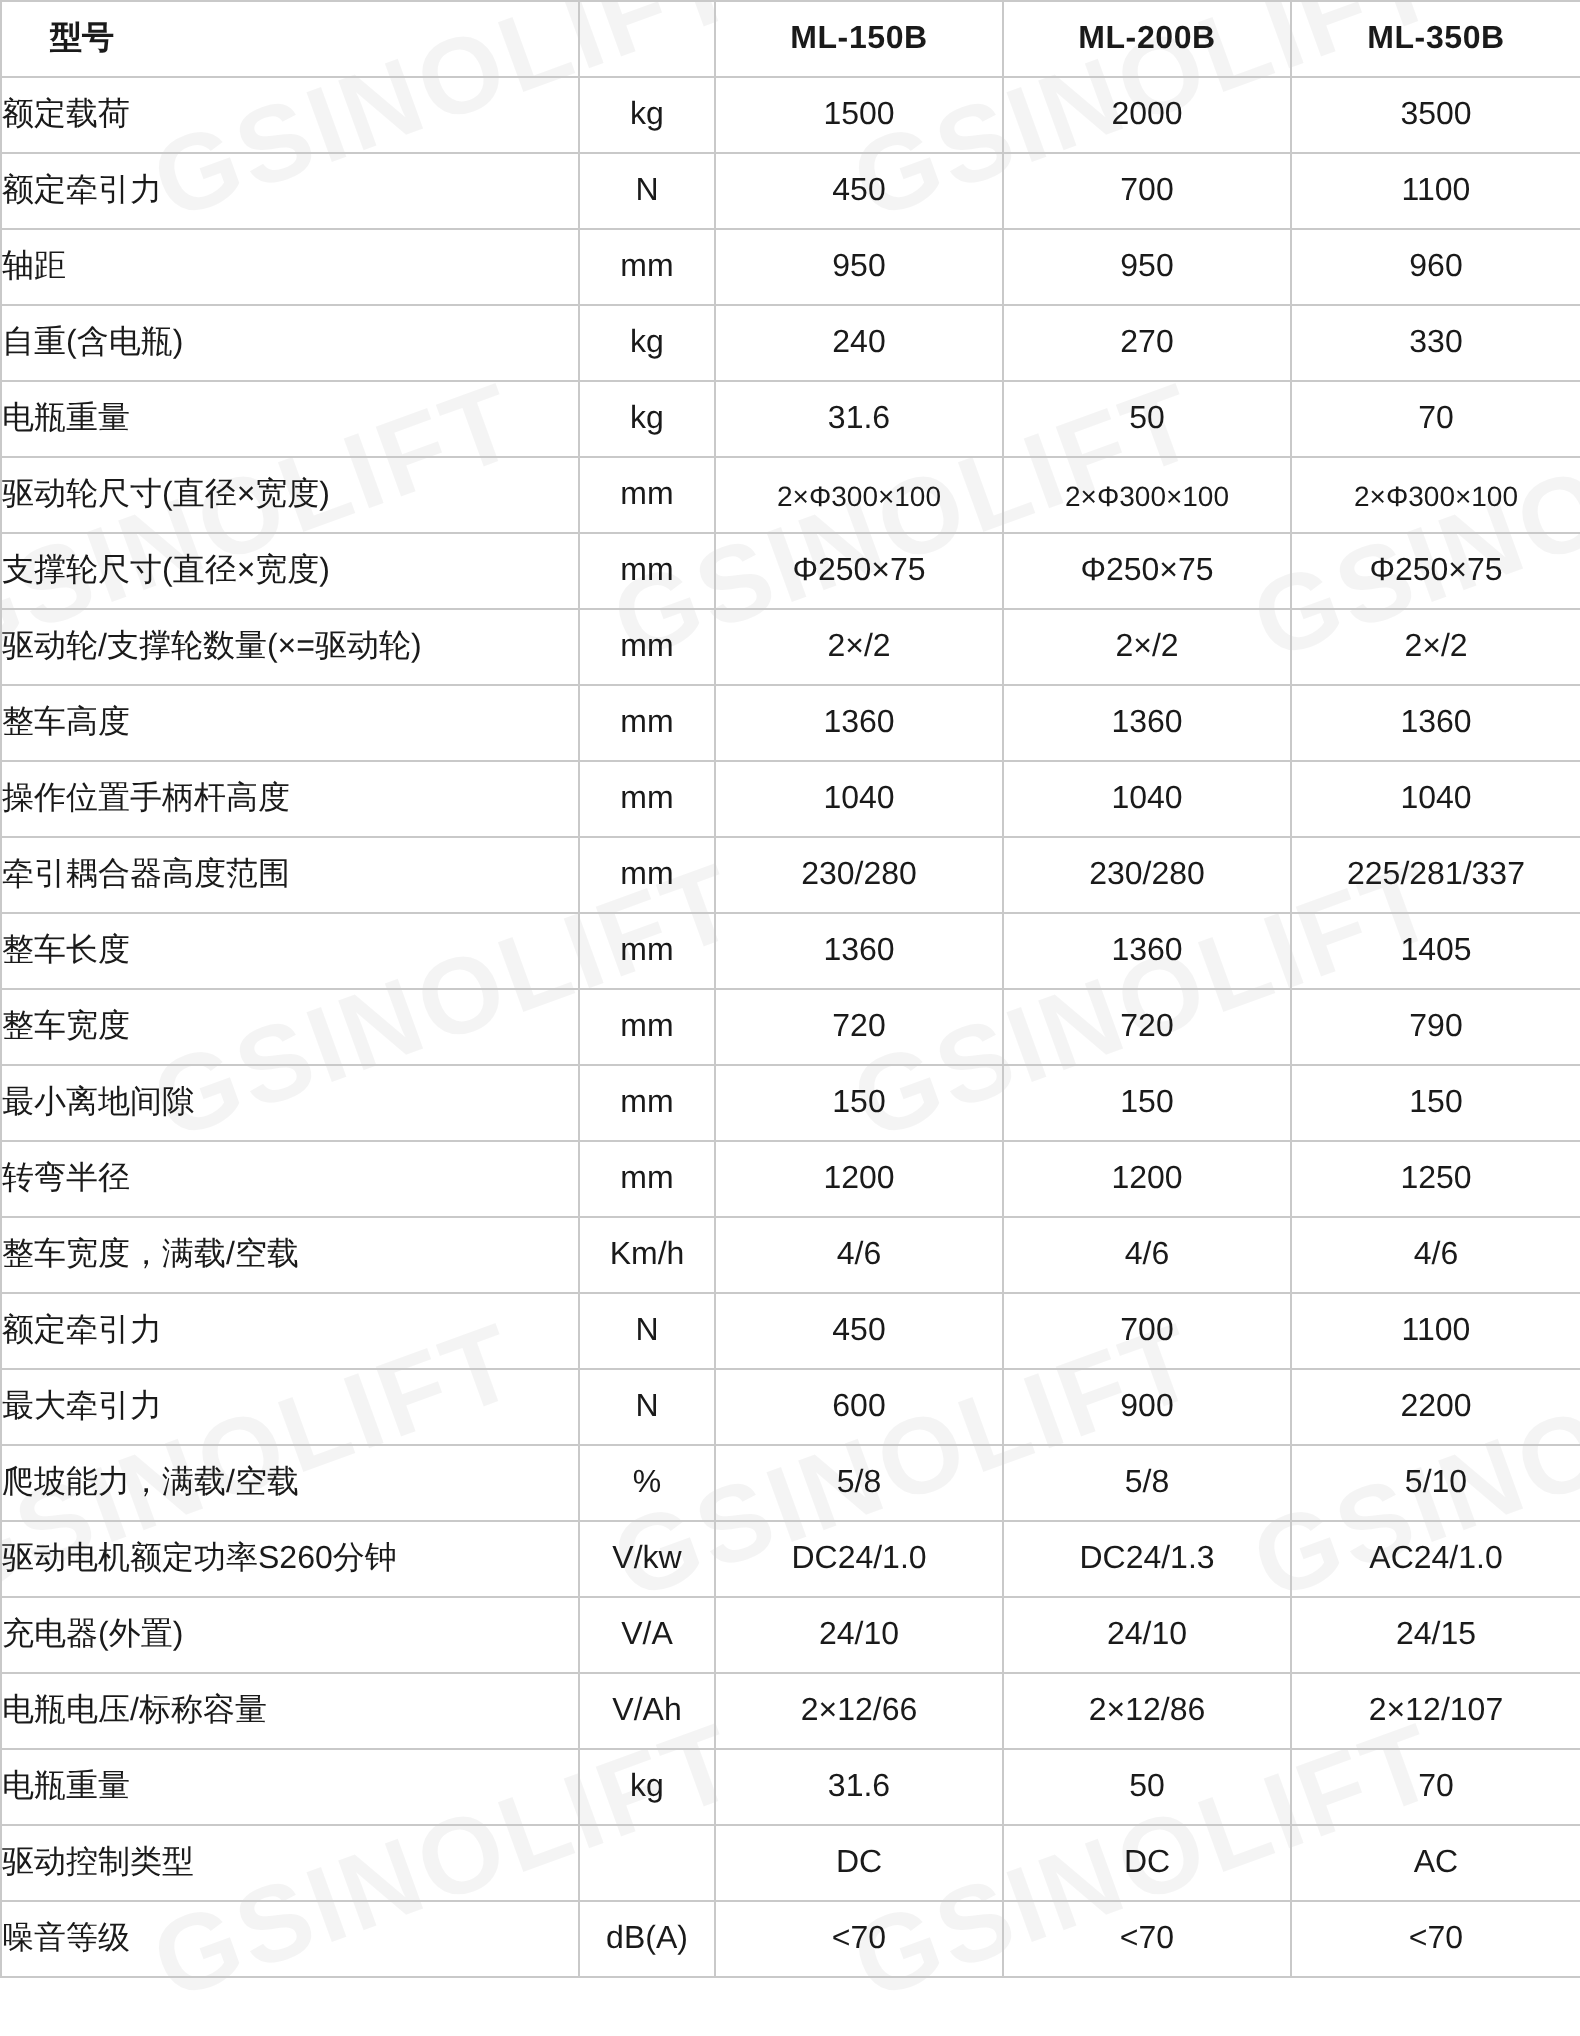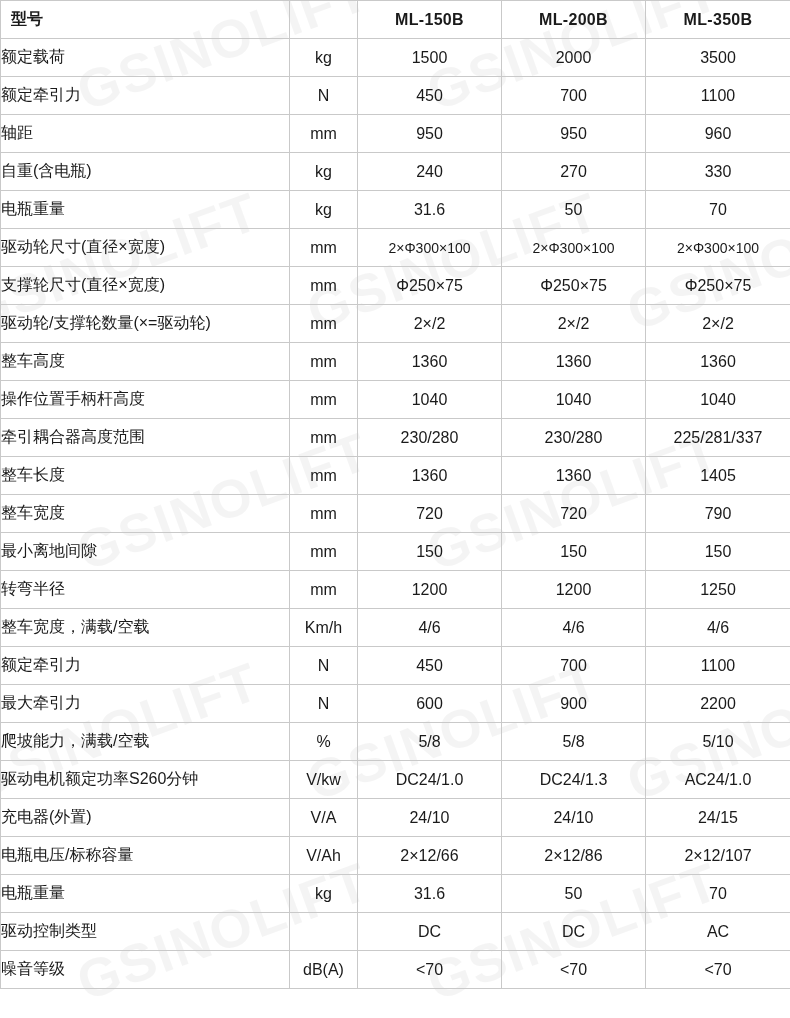--- a/index.html
+++ b/index.html
@@ -64,21 +64,21 @@
   thead th {
     background: #f5b50a;
     border-color: #e0a800;
     height: 38px;
     font-weight: bold;
     font-size: 17px;
     color: #111111;
   }
   thead th.h-name {
     text-align: left;
-    padding-left: 10px;
+    padding-left: 24px;
   }
   thead th.h-unit {
     text-align: center;
   }
   thead th.h-model {
     text-align: center;
     letter-spacing: 0.3px;
   }
   td.name {
     text-align: left;

